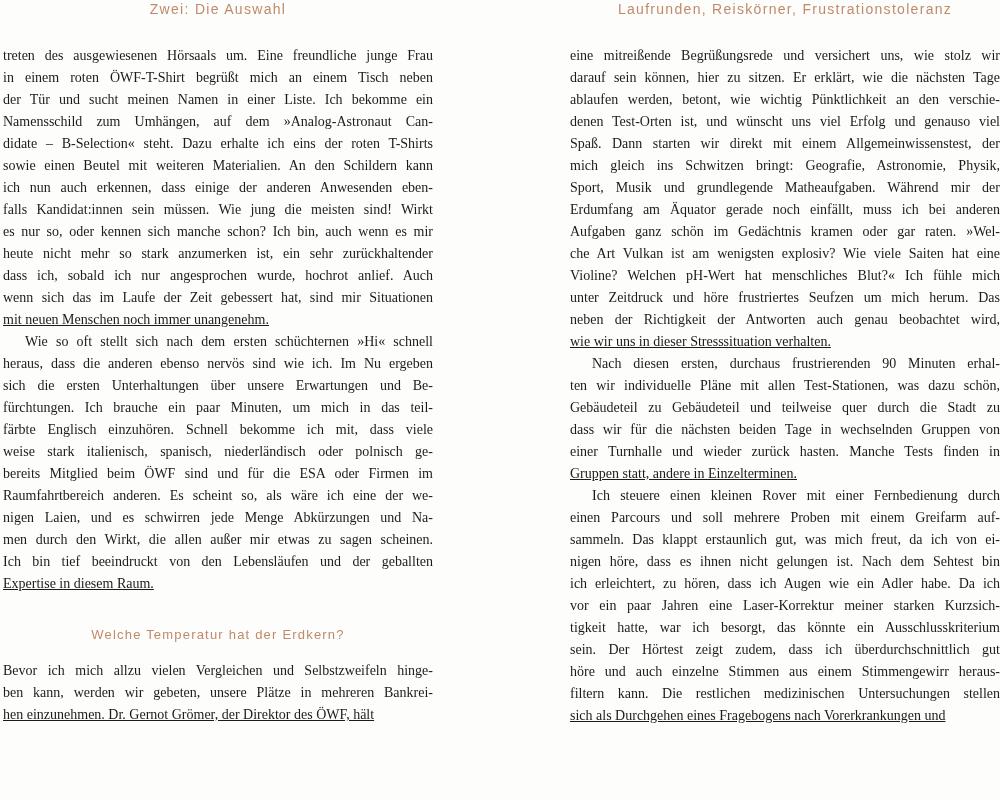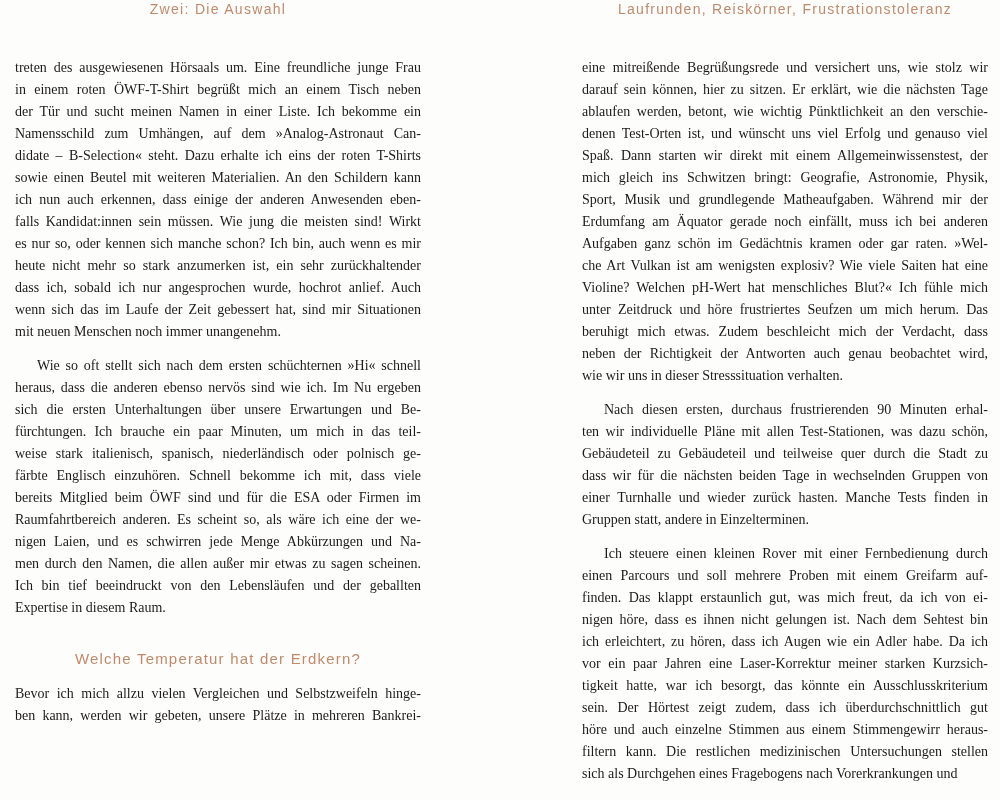--- a/index.html
+++ b/index.html
@@ -22,34 +22,34 @@
     text-align: center;
     font-family: "Liberation Sans", sans-serif;
     font-size: 14px; letter-spacing: 1.3px;
     color: var(--accent, #c08a6a);
   }
   .page-body {
     position: absolute; top: 45px; left: 0; right: 0;
     color: #1d1b19;
     font-size: 14px;
   }
-  .para { margin: 12px; }
+  .para { margin: 0; }
   .line {
     height: 22px; line-height: 22px;
     text-align: justify; text-align-last: justify;
     overflow: hidden;
     white-space: normal;
   }
-  .line.last { text-align-last: left; }
+  .line.last { text-align-last: left; text-decoration: underline; }
   .line.indent { text-indent: 22px; }
   .section-heading {
-    margin-top: 28px; margin-bottom: 6px;
+    margin-top: 28px; margin-bottom: 13px;
     height: 24px; line-height: 24px;
     font-family: "Liberation Sans", sans-serif;
-    font-size: 15px; letter-spacing: 1.2px;
+    font-size: 13px; letter-spacing: 1.2px;
     color: var(--accent, #c08a6a);
     text-align: center;
   }
   .page-number {
     position: absolute; top: 800px; left: 0; right: 0;
     text-align: left;
     font-family: "Liberation Sans", sans-serif;
     font-size: 16px; letter-spacing: 1px;
     color: var(--accent, #c08a6a);
   }
@@ -75,33 +75,34 @@
           <div class="line">heute nicht mehr so stark anzumerken ist, ein sehr zurückhaltender</div>
           <div class="line">dass ich, sobald ich nur angesprochen wurde, hochrot anlief. Auch</div>
           <div class="line">wenn sich das im Laufe der Zeit gebessert hat, sind mir Situationen</div>
           <div class="line last">mit neuen Menschen noch immer unangenehm.</div>
         </div>
         <div class="para">
           <div class="line indent">Wie so oft stellt sich nach dem ersten schüchternen »Hi« schnell</div>
           <div class="line">heraus, dass die anderen ebenso nervös sind wie ich. Im Nu ergeben</div>
           <div class="line">sich die ersten Unterhaltungen über unsere Erwartungen und Be-</div>
           <div class="line">fürchtungen. Ich brauche ein paar Minuten, um mich in das teil-</div>
+          <div class="line">färbte Englisch einzuhören. Schnell bekomme ich mit, dass viele</div>
           <div class="line">weise stark italienisch, spanisch, niederländisch oder polnisch ge-</div>
-          <div class="line">färbte Englisch einzuhören. Schnell bekomme ich mit, dass viele</div>
           <div class="line">bereits Mitglied beim ÖWF sind und für die ESA oder Firmen im</div>
           <div class="line">Raumfahrtbereich anderen. Es scheint so, als wäre ich eine der we-</div>
           <div class="line">nigen Laien, und es schwirren jede Menge Abkürzungen und Na-</div>
-          <div class="line">men durch den Namen, die allen außer mir etwas zu sagen scheinen.</div>
+          <div class="line">men durch den Wirkt, die allen außer mir etwas zu sagen scheinen.</div>
           <div class="line">Ich bin tief beeindruckt von den Lebensläufen und der geballten</div>
           <div class="line last">Expertise in diesem Raum.</div>
         </div>
         <div class="section-heading">Welche Temperatur hat der Erdkern?</div>
         <div class="para">
           <div class="line">Bevor ich mich allzu vielen Vergleichen und Selbstzweifeln hinge-</div>
           <div class="line">ben kann, werden wir gebeten, unsere Plätze in mehreren Bankrei-</div>
+          <div class="line last">hen einzunehmen. Dr. Gernot Grömer, der Direktor des ÖWF, hält</div>
         </div>
       </div>
     <div class="page-number">16</div>
   </div>
 
   <div class="page" id="page-right">
     <div class="page-header">Laufrunden, Reiskörner, Frustrationstoleranz</div>
     <div class="page-body">
         <div class="para">
           <div class="line">eine mitreißende Begrüßungsrede und versichert uns, wie stolz wir</div>
@@ -109,36 +110,35 @@
           <div class="line">ablaufen werden, betont, wie wichtig Pünktlichkeit an den verschie-</div>
           <div class="line">denen Test-Orten ist, und wünscht uns viel Erfolg und genauso viel</div>
           <div class="line">Spaß. Dann starten wir direkt mit einem Allgemeinwissenstest, der</div>
           <div class="line">mich gleich ins Schwitzen bringt: Geografie, Astronomie, Physik,</div>
           <div class="line">Sport, Musik und grundlegende Matheaufgaben. Während mir der</div>
           <div class="line">Erdumfang am Äquator gerade noch einfällt, muss ich bei anderen</div>
           <div class="line">Aufgaben ganz schön im Gedächtnis kramen oder gar raten. »Wel-</div>
           <div class="line">che Art Vulkan ist am wenigsten explosiv? Wie viele Saiten hat eine</div>
           <div class="line">Violine? Welchen pH-Wert hat menschliches Blut?« Ich fühle mich</div>
           <div class="line">unter Zeitdruck und höre frustriertes Seufzen um mich herum. Das</div>
-          <div class="line">beruhigt mich etwas. Zudem beschleicht mich der Verdacht, dass</div>
           <div class="line">neben der Richtigkeit der Antworten auch genau beobachtet wird,</div>
           <div class="line last">wie wir uns in dieser Stresssituation verhalten.</div>
         </div>
         <div class="para">
           <div class="line indent">Nach diesen ersten, durchaus frustrierenden 90 Minuten erhal-</div>
           <div class="line">ten wir individuelle Pläne mit allen Test-Stationen, was dazu schön,</div>
           <div class="line">Gebäudeteil zu Gebäudeteil und teilweise quer durch die Stadt zu</div>
           <div class="line">dass wir für die nächsten beiden Tage in wechselnden Gruppen von</div>
           <div class="line">einer Turnhalle und wieder zurück hasten. Manche Tests finden in</div>
           <div class="line last">Gruppen statt, andere in Einzelterminen.</div>
         </div>
         <div class="para">
           <div class="line indent">Ich steuere einen kleinen Rover mit einer Fernbedienung durch</div>
           <div class="line">einen Parcours und soll mehrere Proben mit einem Greifarm auf-</div>
-          <div class="line">finden. Das klappt erstaunlich gut, was mich freut, da ich von ei-</div>
+          <div class="line">sammeln. Das klappt erstaunlich gut, was mich freut, da ich von ei-</div>
           <div class="line">nigen höre, dass es ihnen nicht gelungen ist. Nach dem Sehtest bin</div>
           <div class="line">ich erleichtert, zu hören, dass ich Augen wie ein Adler habe. Da ich</div>
           <div class="line">vor ein paar Jahren eine Laser-Korrektur meiner starken Kurzsich-</div>
           <div class="line">tigkeit hatte, war ich besorgt, das könnte ein Ausschlusskriterium</div>
           <div class="line">sein. Der Hörtest zeigt zudem, dass ich überdurchschnittlich gut</div>
           <div class="line">höre und auch einzelne Stimmen aus einem Stimmengewirr heraus-</div>
           <div class="line">filtern kann. Die restlichen medizinischen Untersuchungen stellen</div>
           <div class="line last">sich als Durchgehen eines Fragebogens nach Vorerkrankungen und</div>
         </div>
       </div>

